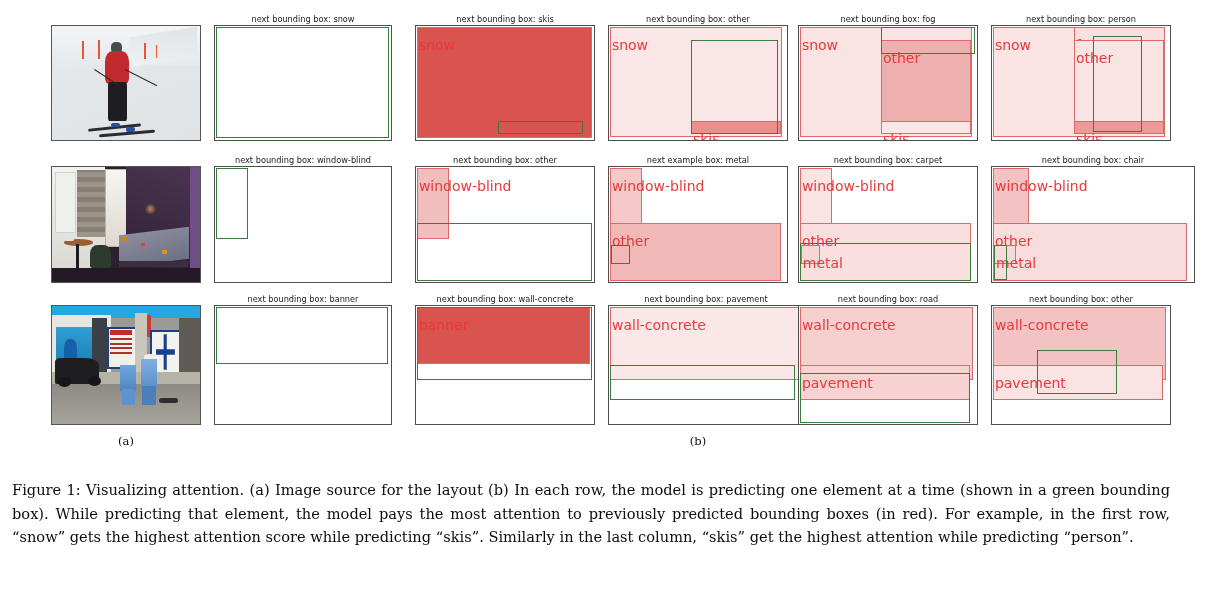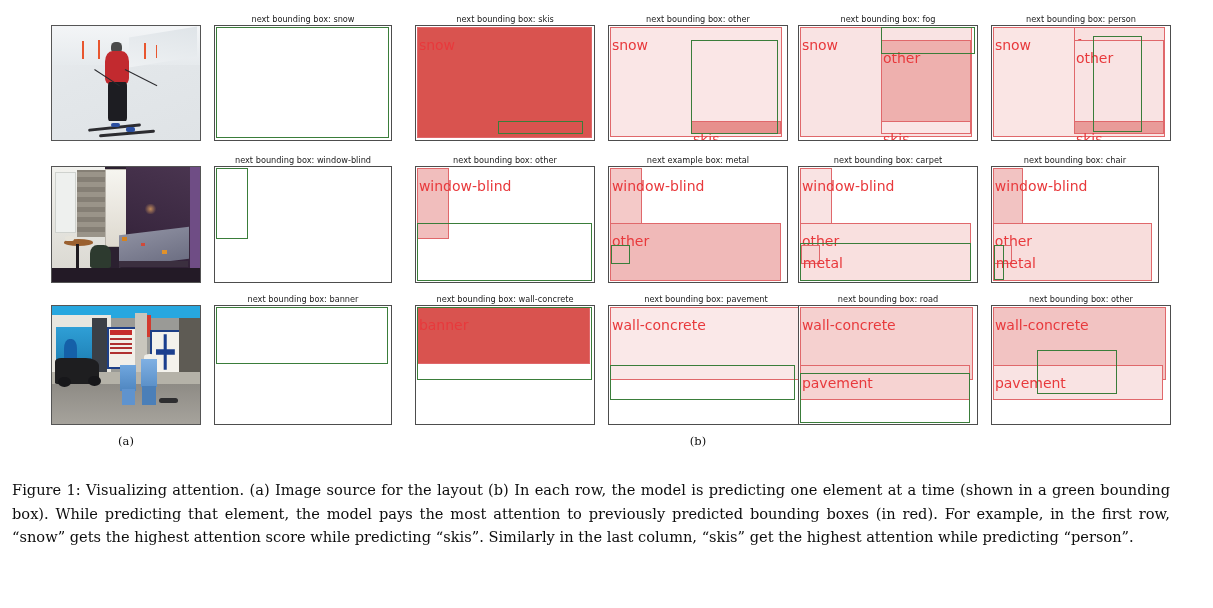--- a/index.html
+++ b/index.html
@@ -217,21 +217,21 @@
           </div>
           <div class="bbox red" style="left: 0.5%; top: 49%; width: 96%; height: 50%; background: rgb(249, 224, 223);">
             <span class="bbox-label">other</span>
           </div>
           <div class="bbox red" style="left: 1%; top: 68%; width: 11%; height: 16%; background: rgb(247, 214, 213);">
             <span class="bbox-label">metal</span>
           </div>
           <div class="bbox green" style="left: 0.5%; top: 66%; width: 96%; height: 33%;"></div>
         </div>
       </div>
-      <div class="cell" style="left: 991px; top: 155px; width: 168px; height: 128px;">
+      <div class="cell" style="left: 991px; top: 155px; width: 204px; height: 128px;">
         <div class="panel-title">next bounding box: chair</div>
         <div class="panel">
           <div class="bbox red" style="left: 0.5%; top: 1%; width: 18%; height: 62%; background: rgb(242, 195, 194);">
             <span class="bbox-label">window-blind</span>
           </div>
           <div class="bbox red" style="left: 0.5%; top: 49%; width: 96%; height: 50%; background: rgb(248, 221, 220);">
             <span class="bbox-label">other</span>
           </div>
           <div class="bbox red" style="left: 1%; top: 68%; width: 11%; height: 16%; background: rgb(247, 217, 217);">
             <span class="bbox-label">metal</span>

